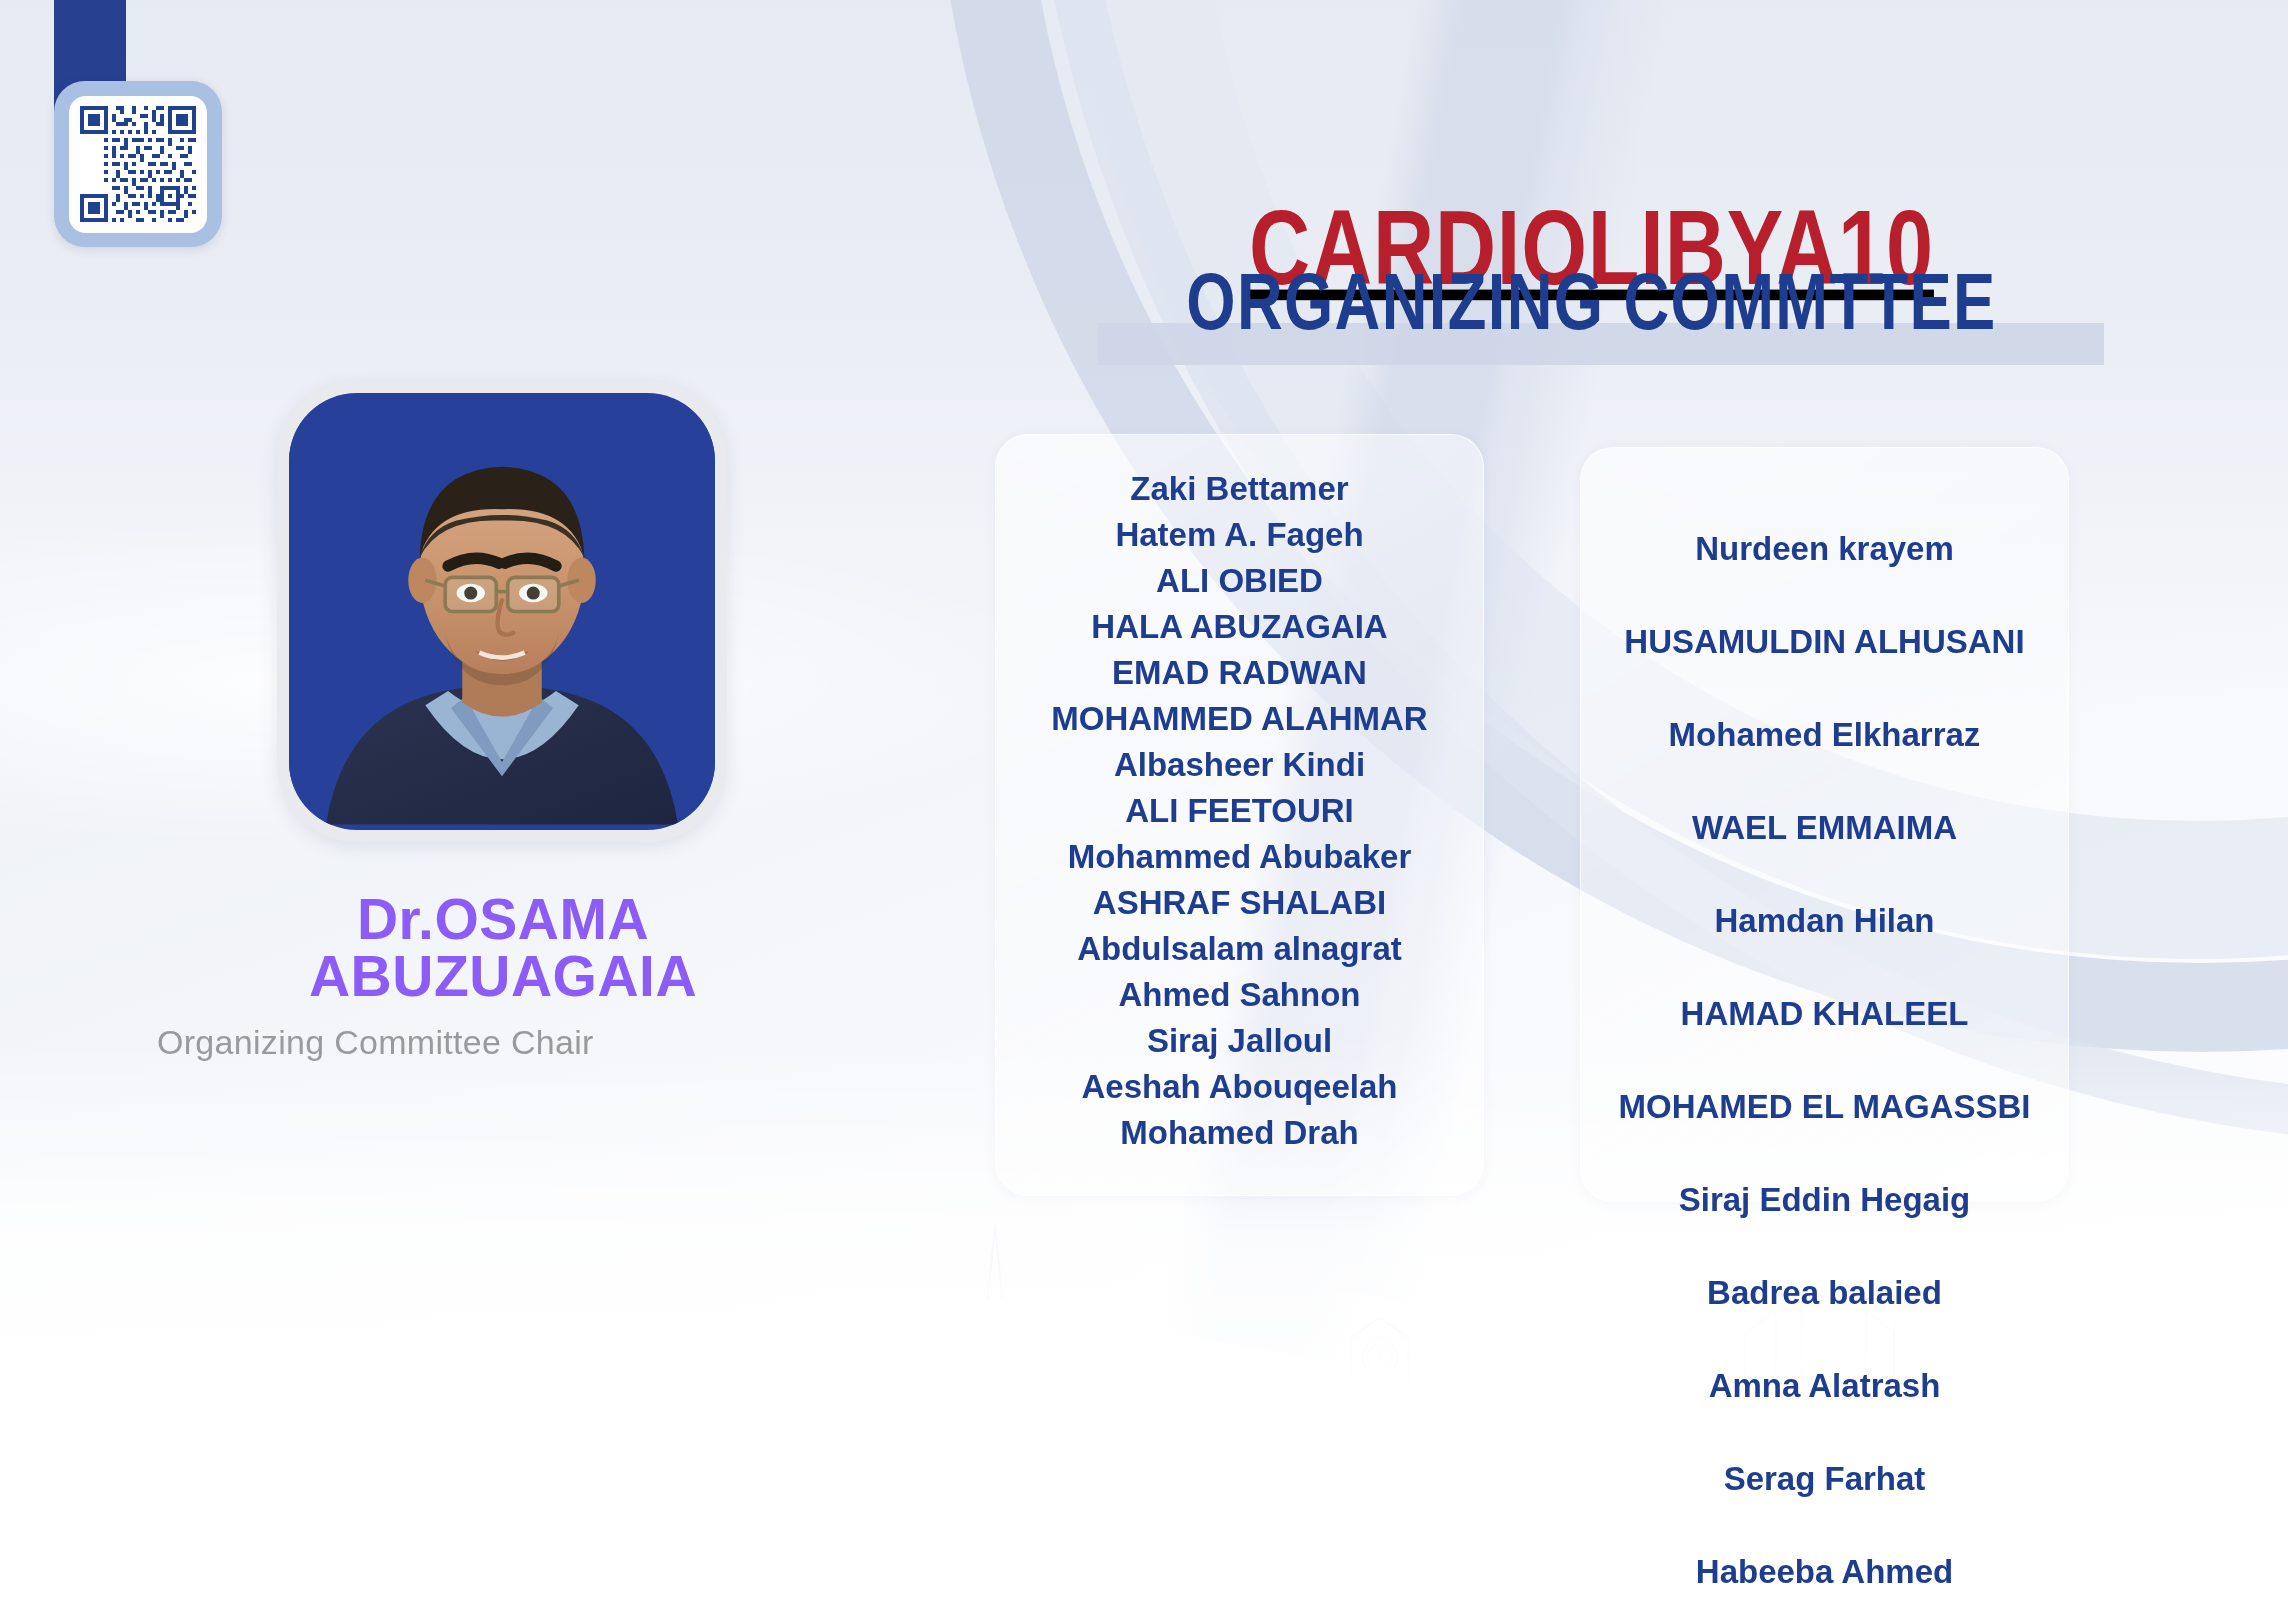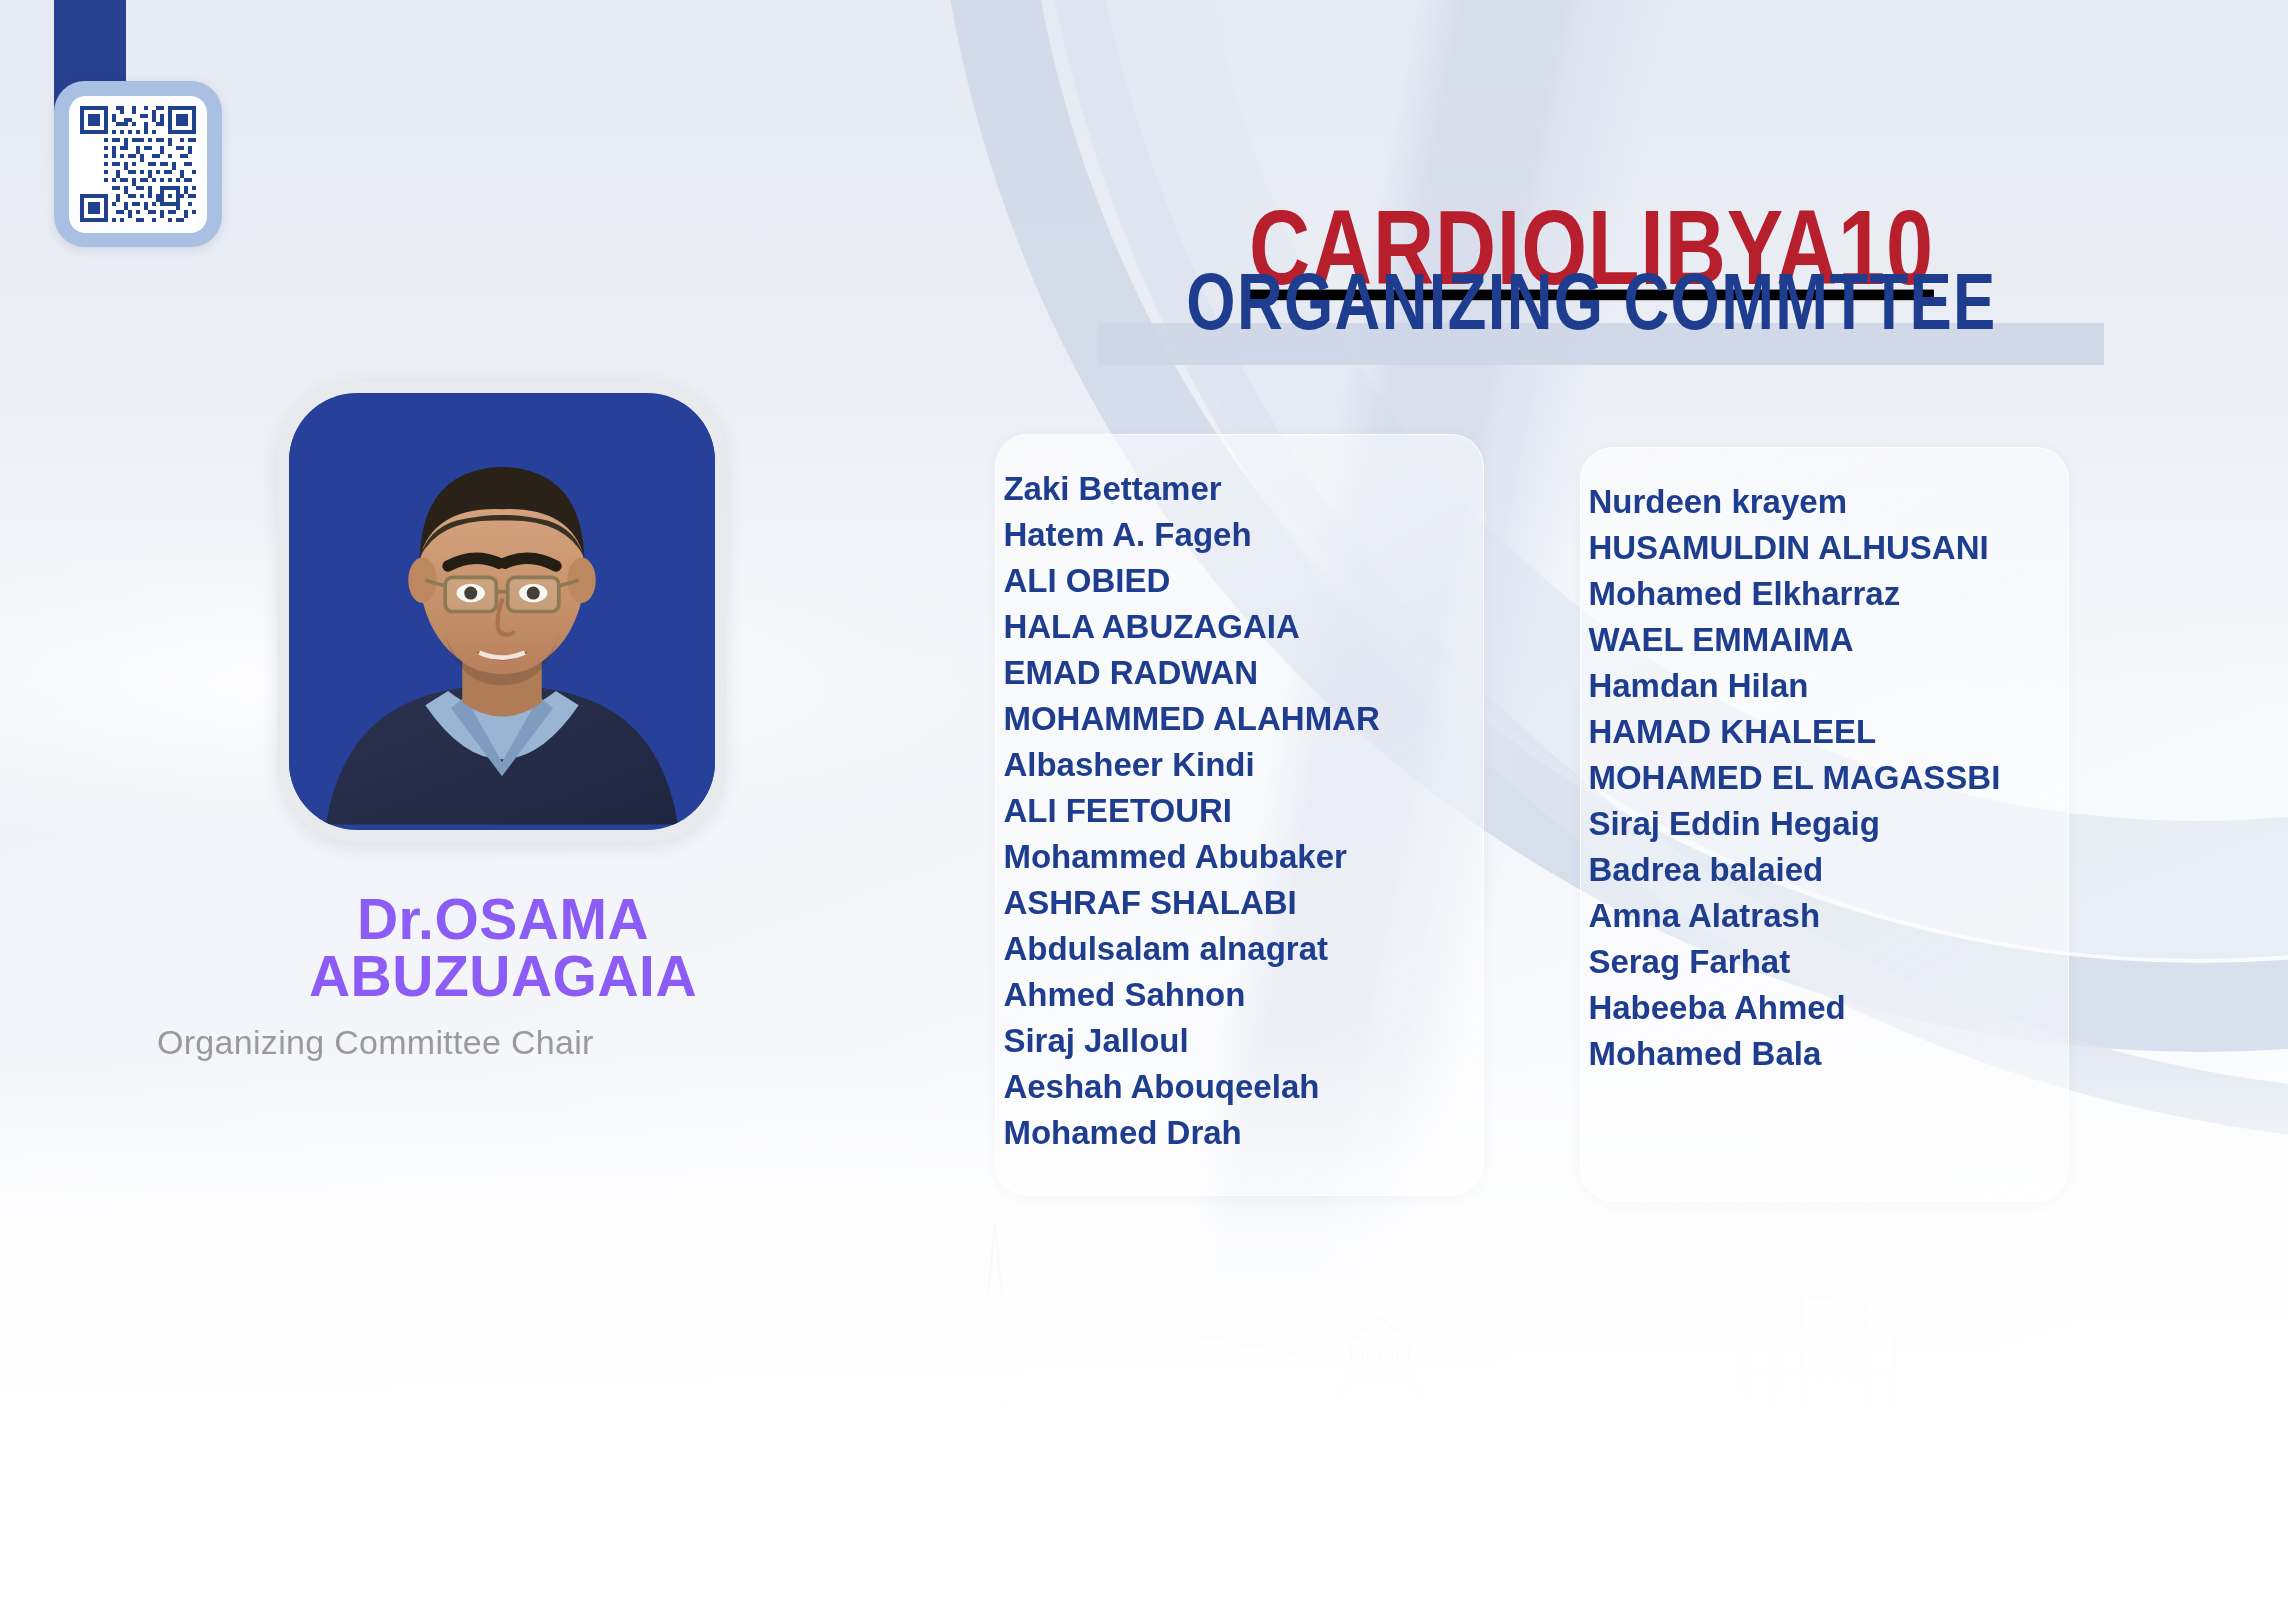--- a/index.html
+++ b/index.html
@@ -200,39 +200,39 @@
   }
 
   
   .name-card{
     position:absolute;
     border-radius:33px;
     background:linear-gradient(150deg,rgba(255,255,255,.62) 0%,rgba(255,255,255,.40) 45%,rgba(255,255,255,.52) 100%);
     border:0.9px solid rgba(255,255,255,.75);
     box-shadow:0 1.8px 13px rgba(60,80,130,.045);
     padding:31px 7.4px 24px;
-    text-align:left;
+    text-align:center;
   }
   .card-left{
     left:995px; top:434px;
     width:489px; height:762px;
   }
   .card-right{
     left:1580px; top:447px;
     width:489px; height:755px;
   }
   .member{
     font-size:33px;
     font-weight:700;
     color:#1E3D8F;
     line-height:46px;
     white-space:nowrap;
     letter-spacing:0px;
   }
-  .card-right .member{ line-height:46px; }
+  .card-right .member{ line-height:46px;margin-top:47px; }
 </style>
 </head>
 <body>
 
 <div id="poster">
 
   <div class="bg-base"></div>
   <div class="bg-top-wash"></div>
   <div class="arc arc-3"></div>
   <div class="arc arc-1"></div>

